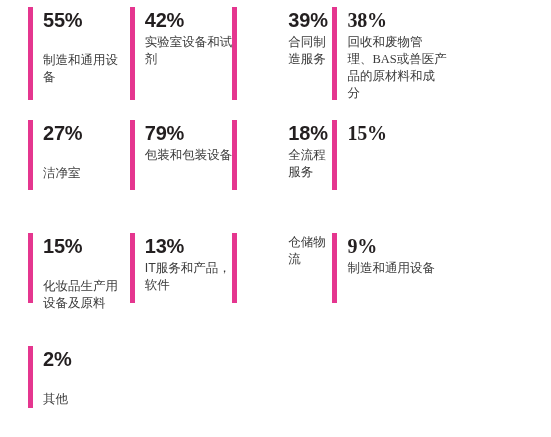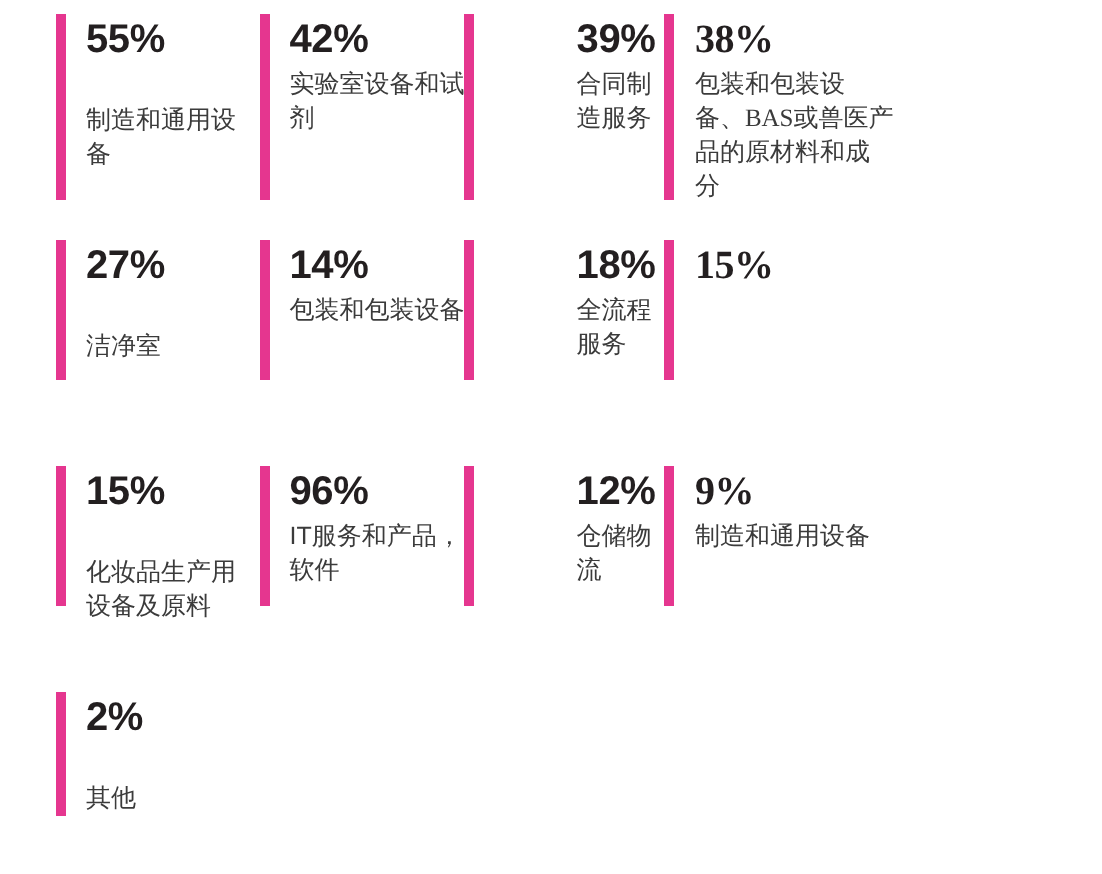--- a/index.html
+++ b/index.html
@@ -105,40 +105,40 @@
       <div class="stat-body">
         <div class="stat-value">39%</div>
         <div class="stat-label">合同制造服务</div>
       </div>
     </div>
 
     <div class="stat-cell col-4">
       <div class="accent-bar bar-h-1"></div>
       <div class="stat-body">
         <div class="stat-value">38%</div>
-        <div class="stat-label">包装和包装设备、BAS或兽医产品的原材料和成分</div>
+        <div class="stat-label">回收和废物管理、BAS或兽医产品的原材料和成分</div>
       </div>
     </div>
 
   </div>
 
   <div class="stat-row stat-row-2">
 
     <div class="stat-cell col-1">
       <div class="accent-bar bar-h-2"></div>
       <div class="stat-body">
         <div class="stat-value">27%</div>
         <div class="stat-label">洁净室</div>
       </div>
     </div>
 
     <div class="stat-cell col-2">
       <div class="accent-bar bar-h-2"></div>
       <div class="stat-body">
-        <div class="stat-value">14%</div>
+        <div class="stat-value">79%</div>
         <div class="stat-label">包装和包装设备</div>
       </div>
     </div>
 
     <div class="stat-cell col-3">
       <div class="accent-bar bar-h-2"></div>
       <div class="stat-body">
         <div class="stat-value">18%</div>
         <div class="stat-label">全流程服务</div>
       </div>
@@ -159,29 +159,28 @@
       <div class="accent-bar bar-h-3"></div>
       <div class="stat-body">
         <div class="stat-value">15%</div>
         <div class="stat-label">化妆品生产用设备及原料</div>
       </div>
     </div>
 
     <div class="stat-cell col-2">
       <div class="accent-bar bar-h-3"></div>
       <div class="stat-body">
-        <div class="stat-value">96%</div>
+        <div class="stat-value">13%</div>
         <div class="stat-label">IT服务和产品，软件</div>
       </div>
     </div>
 
     <div class="stat-cell col-3">
       <div class="accent-bar bar-h-3"></div>
       <div class="stat-body">
-        <div class="stat-value">12%</div>
         <div class="stat-label">仓储物流</div>
       </div>
     </div>
 
     <div class="stat-cell col-4">
       <div class="accent-bar bar-h-3"></div>
       <div class="stat-body">
         <div class="stat-value">9%</div>
         <div class="stat-label">制造和通用设备</div>
       </div>

